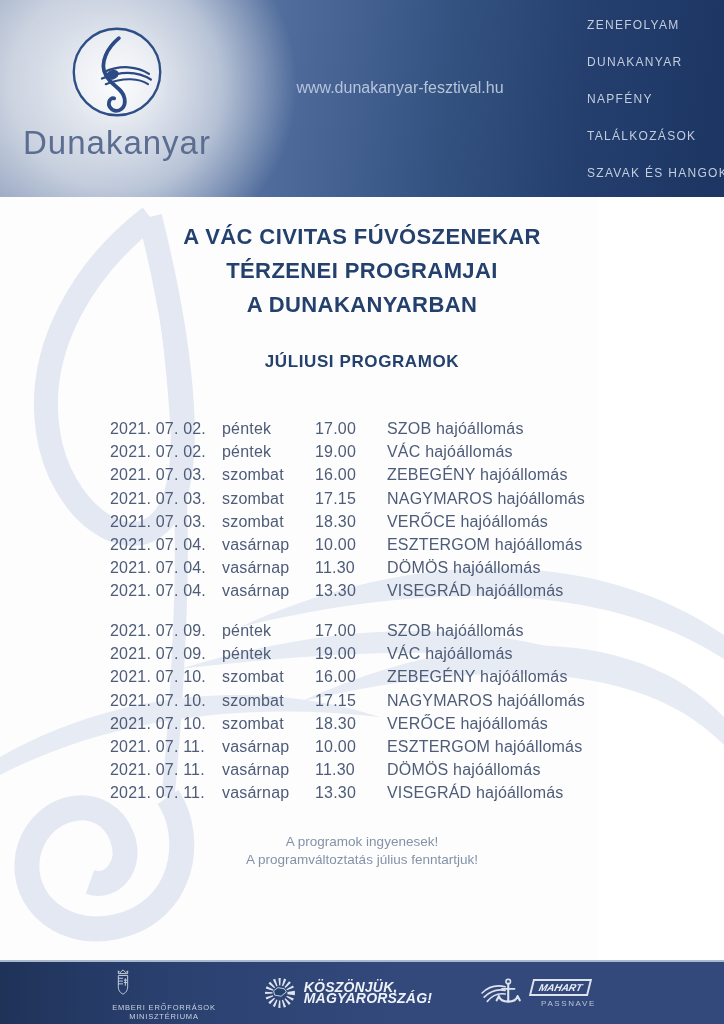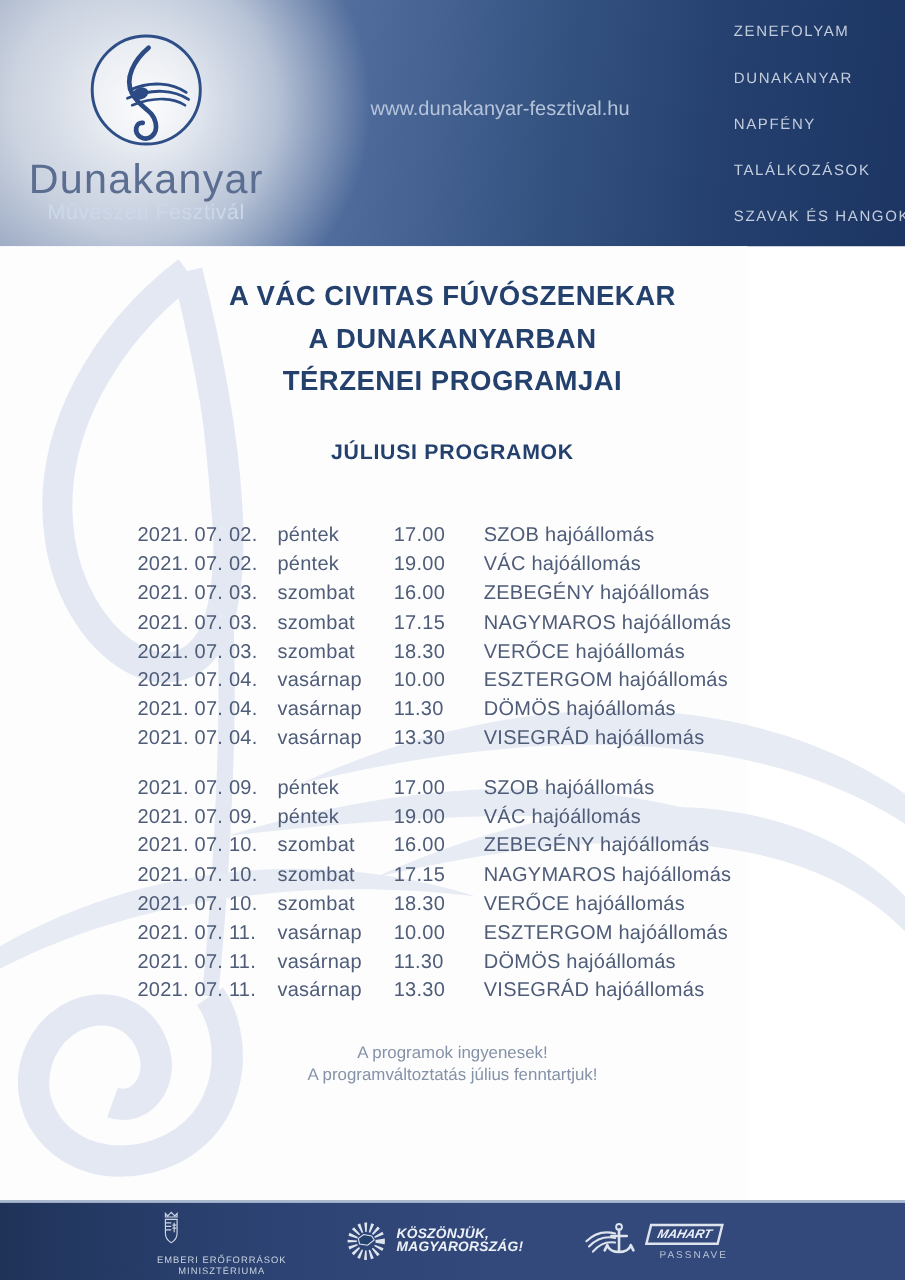--- a/index.html
+++ b/index.html
@@ -64,21 +64,21 @@
   
   .footer {
     position:absolute; top:960px; left:0; width:724px; height:64px;
     border-top:2px solid #a9b9cf;
     background:linear-gradient(90deg,#1f3359 0%, #2b4170 25%, #33497c 55%, #33497b 100%);
     display:flex; align-items:center; justify-content:center; gap:48px; padding-right:16px;
   }
   .ministry { display:flex; flex-direction:column; align-items:flex-start; gap:7px; margin-top:2px; }
   .ministry-text { font-size:7.5px; line-height:9px; letter-spacing:0.8px; color:#c9d3e1; text-align:center; }
   .thanks { display:flex; align-items:center; gap:8px; }
-  .thanks-text { font-style:italic; font-weight:bold; font-size:11px; line-height:11.5px; letter-spacing:0.2px; color:#edf1f8; }
+  .thanks-text { font-style:italic; font-weight:bold; font-size:14px; line-height:11.5px; letter-spacing:0.2px; color:#edf1f8; }
   .mahart { display:flex; align-items:center; gap:5px; }
   .mahart-texts { display:flex; flex-direction:column; align-items:flex-start; }
   .mahart-banner {
     transform:skewX(-14deg); border:2px solid #dde4ee; padding:0 6px;
     font-size:10px; font-weight:bold; font-style:italic; line-height:13px; color:#eef2f8;
   }
   .passnave { font-size:8px; letter-spacing:1.6px; color:#b9c4d6; margin:3px 0 0 10px; }
 </style>
 </head>
 <body>
@@ -90,21 +90,20 @@
     <svg class="logo-mark" viewBox="0 0 100 100">
       <circle cx="50" cy="50" r="46" fill="rgba(255,255,255,0.35)" stroke="#2e4e88" stroke-width="2.5"></circle>
       <path d="M52,14 C40,24 31,40 38,53 C44,65 56,67 58,78 C60,88 52,94 45,90 C39,86 41,77 47,78" fill="none" stroke="#2c4a84" stroke-width="4" stroke-linecap="round"></path>
       <ellipse cx="45" cy="53" rx="7" ry="5" fill="#2c4a84" transform="rotate(-20 45 53)"></ellipse>
       <path d="M36,50 C54,42 72,44 84,52" fill="none" stroke="#2c4a84" stroke-width="2.4" stroke-linecap="round"></path>
       <path d="M34,57 C56,48 74,50 86,58" fill="none" stroke="#2c4a84" stroke-width="2.4" stroke-linecap="round"></path>
       <path d="M38,63 C58,55 74,57 83,63" fill="none" stroke="#2c4a84" stroke-width="2.2" stroke-linecap="round"></path>
     </svg>
 
     <div class="logo-title">Dunakanyar</div>
-    <div class="logo-subtitle">Művészeti Fesztivál</div>
 
     <div class="header-center">
       <div class="website">www.dunakanyar-fesztival.hu</div>
     </div>
 
     <ul class="keywords">
 
         <li>ZENEFOLYAM</li>
 
         <li>DUNAKANYAR</li>
@@ -128,22 +127,22 @@
       <g fill="#e7ebf4">
         <path d="M240,430 C420,348 600,353 724,438 L724,462 C600,382 420,386 240,430 Z"></path>
         <path d="M300,505 C480,423 640,432 724,520 L724,548 C640,462 480,462 300,505 Z"></path>
         <path d="M180,472 C350,420 500,420 640,480 C500,446 350,452 180,472 Z"></path>
         <path d="M0,560 C120,492 260,482 380,520 C260,506 120,516 0,578 Z"></path>
       </g>
     </svg>
 
     <div class="title">
       <div>A VÁC CIVITAS FÚVÓSZENEKAR</div>
+      <div>TÉRZENEI PROGRAMJAI</div>
       <div>A DUNAKANYARBAN</div>
-      <div>TÉRZENEI PROGRAMJAI</div>
     </div>
 
     <div class="section-title">JÚLIUSI PROGRAMOK</div>
 
     <div class="schedule-block block-1">
 
         <div class="row">
           <span class="c-date">2021. 07. 02.</span>
           <span class="c-day">péntek</span>
           <span class="c-time">17.00</span>

